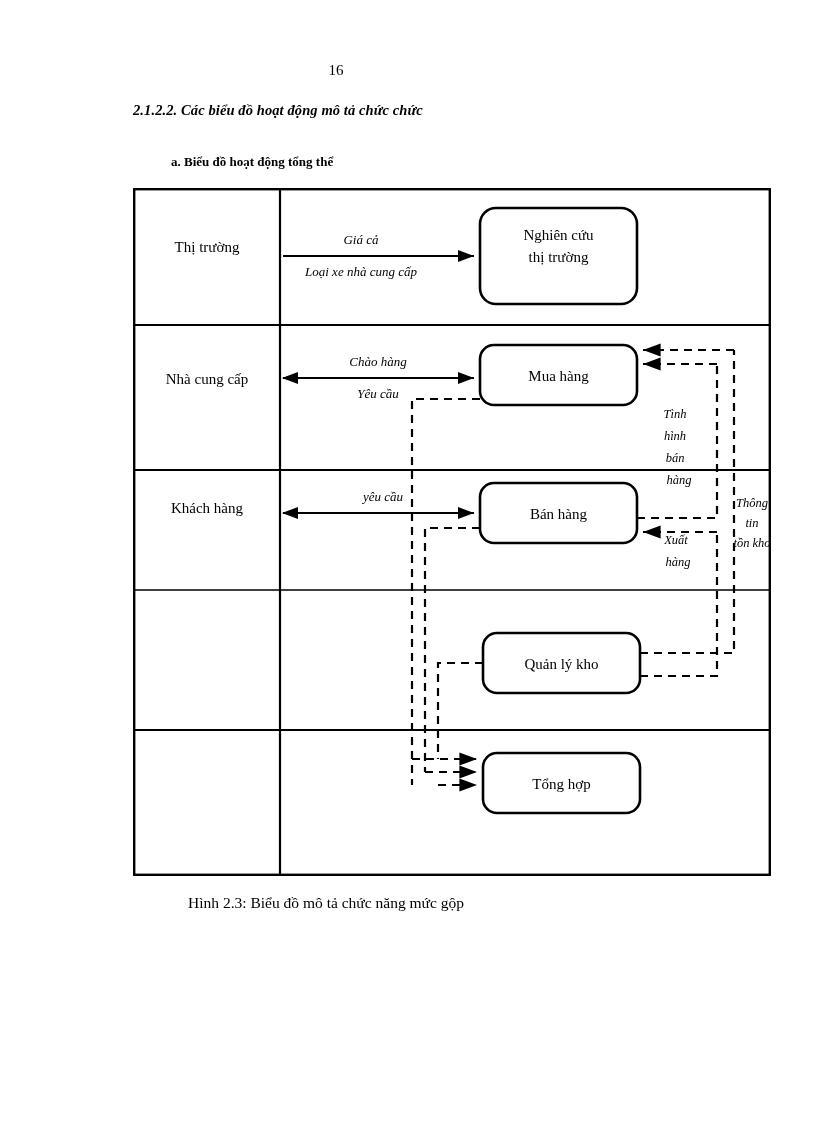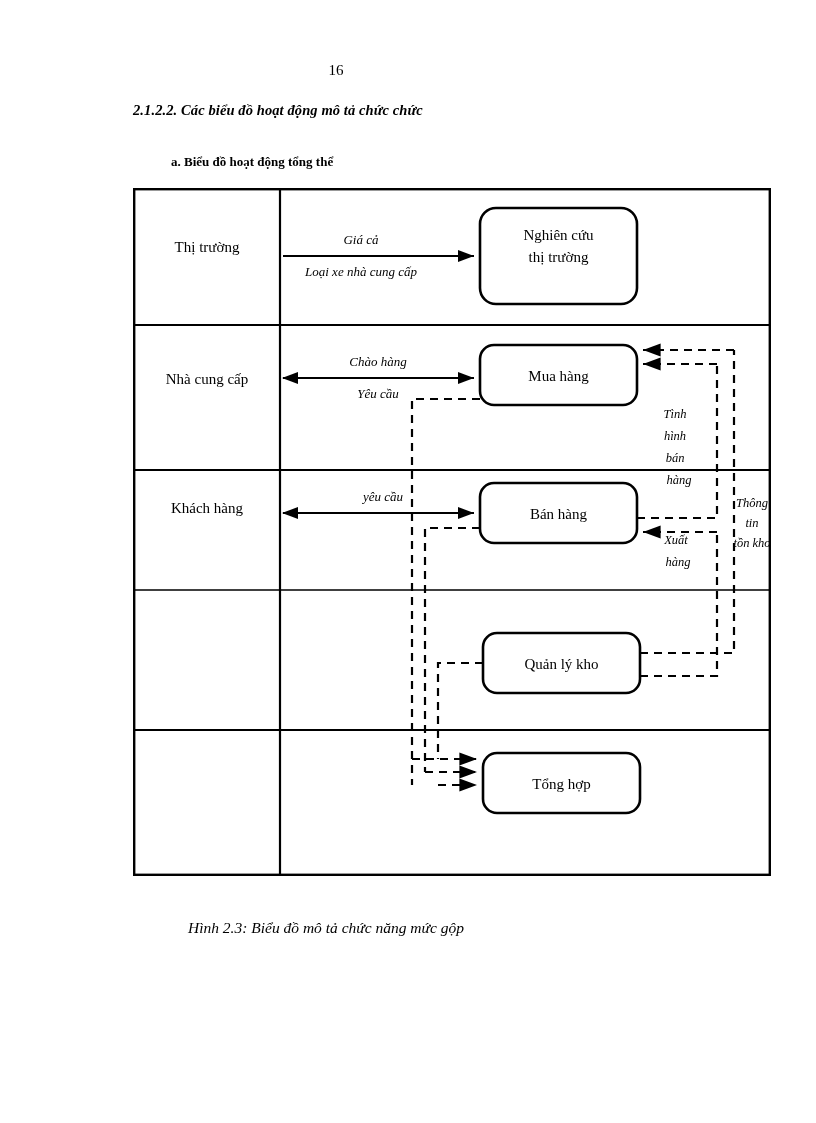--- a/index.html
+++ b/index.html
@@ -52,27 +52,26 @@
     top: 188px;
     left: 133px;
     width: 556px;
     height: 688px;
   }
   .figure-wrap svg {
     display: block;
   }
   .caption {
     position: absolute;
-    top: 918px;
+    top: 893px;
     left: 0;
     width: 652px;
     text-align: center;
     font-size: 15.5px;
     line-height: 20px;
-    font-style: italic;
   }
   svg text {
     font-family: "Liberation Serif", "DejaVu Serif", serif;
     fill: #000000;
   }
   .t-actor { font-size: 15px; }
   .t-proc  { font-size: 15px; }
   .t-flow  { font-size: 13px; font-style: italic; }
   .t-flow-sm { font-size: 12.5px; font-style: italic; }
 </style>

